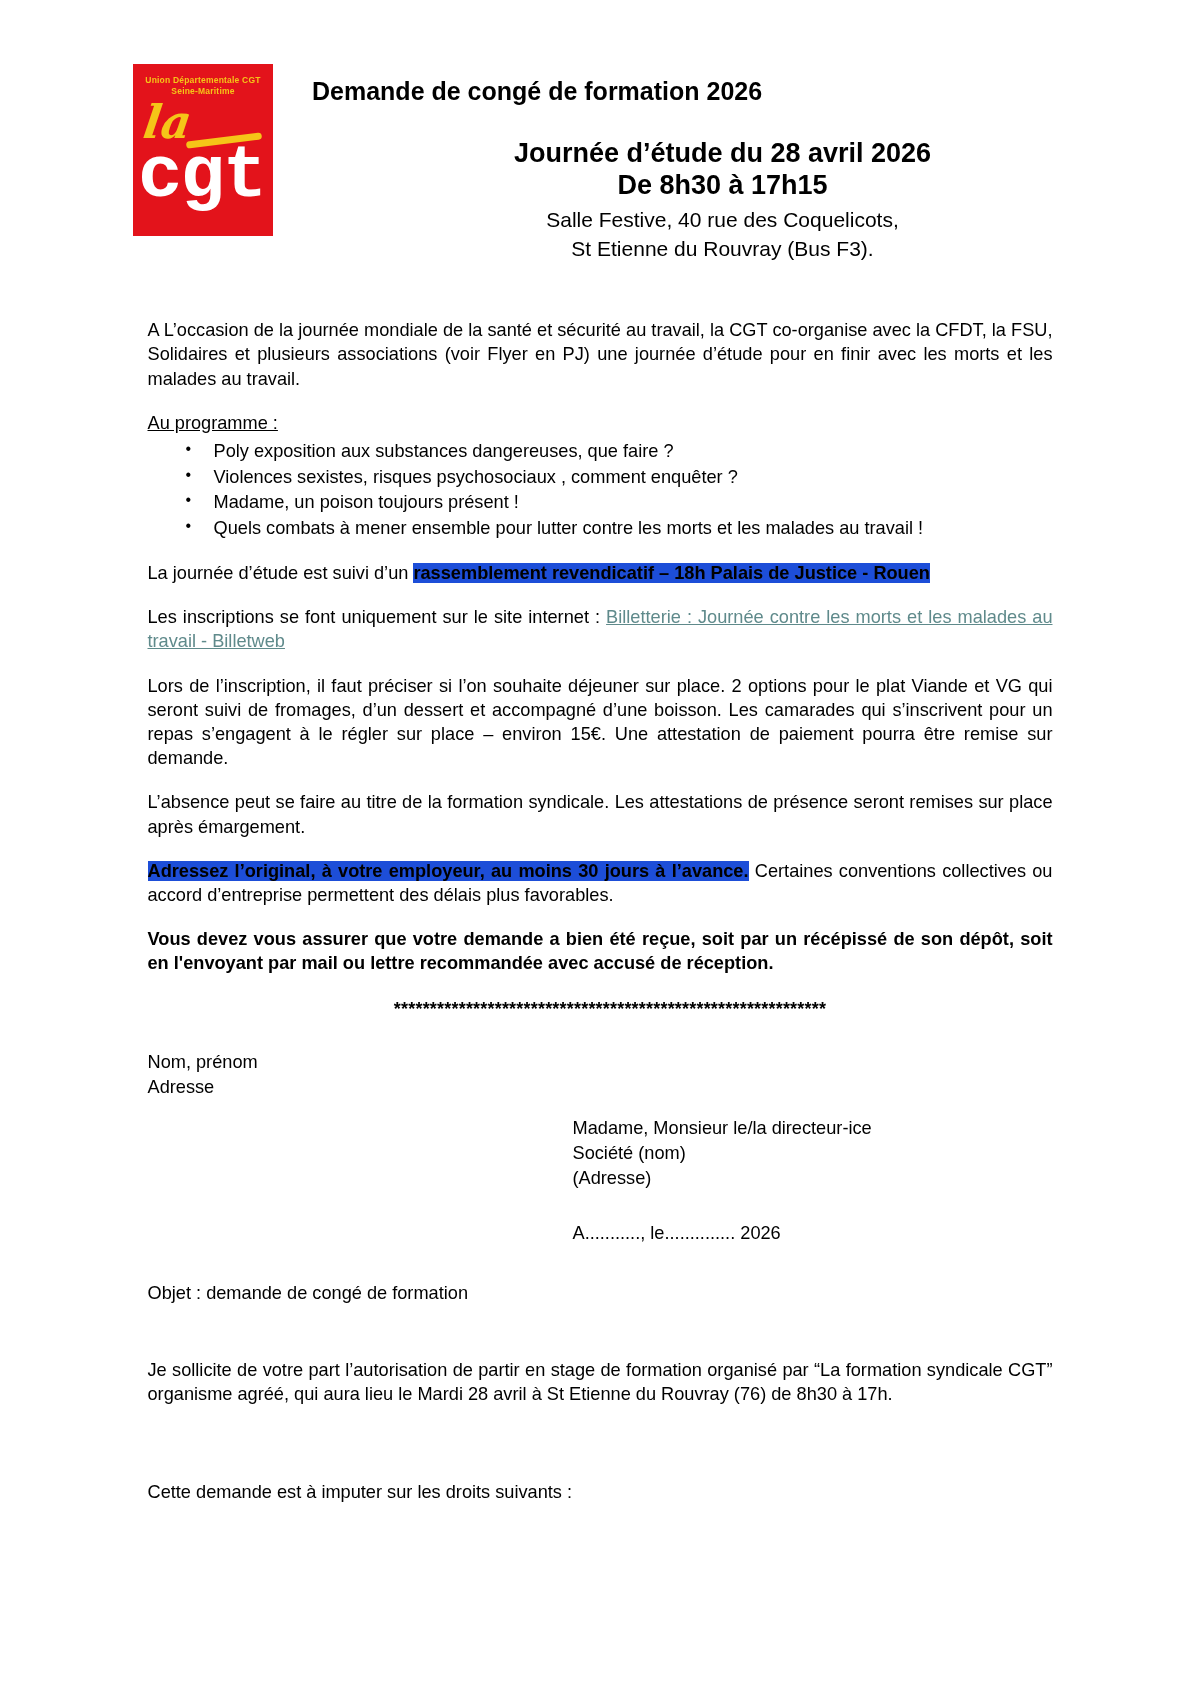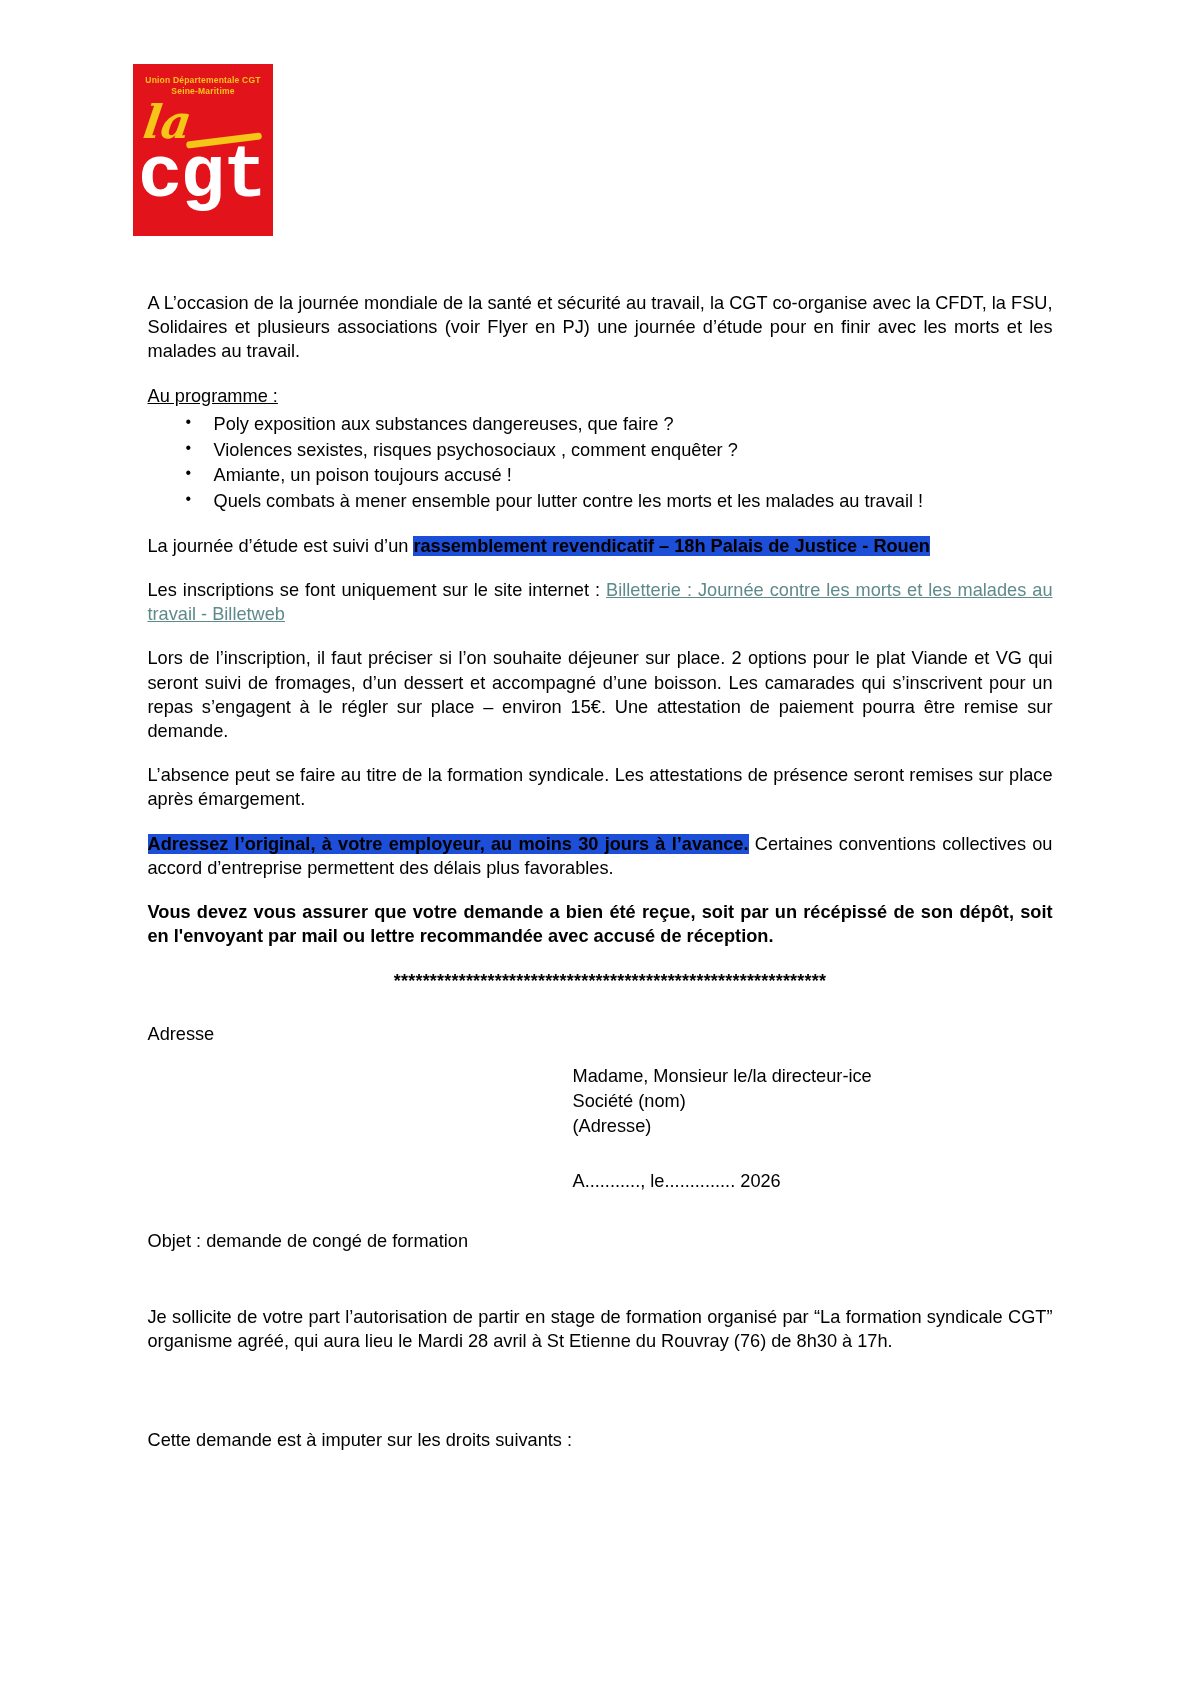--- a/index.html
+++ b/index.html
@@ -207,52 +207,60 @@
     <div class="logo-wrap">
       <div class="cgt-logo">
         <div class="ud-line1">Union Départementale CGT</div>
         <div class="ud-line2">Seine-Maritime</div>
         <div class="la">la</div>
         <div class="la-swoosh"></div>
         <div class="cgt">cgt</div>
       </div>
     </div>
 
+    <div class="titles">
+      <div class="title-main">Demande de congé de formation 2026</div>
+      <div class="title-sub">Journée d’étude du 28 avril 2026</div>
+      <div class="title-sub2">De 8h30 à 17h15</div>
+      <div class="venue">Salle Festive, 40 rue des Coquelicots,</div>
+      <div class="venue" style="margin-top:0">St Etienne du Rouvray (Bus F3).</div>
+    </div>
   </div>
 
   <div class="content">
 
     <p class="para">A L’occasion de la journée mondiale de la santé et sécurité au travail, la CGT co-organise avec la CFDT, la FSU, Solidaires et plusieurs associations (voir Flyer en PJ) une journée d’étude pour en finir avec les morts et les malades au travail.</p>
 
     <div class="label-block">
       <span class="u-line">Au programme :</span>
     </div>
 
     <ul class="program">
       <li>Poly exposition aux substances dangereuses, que faire ?</li>
       <li>Violences sexistes, risques psychosociaux , comment enquêter ?</li>
-      <li>Amiante, un poison toujours accusé !</li>
+      <li>Madame, un poison toujours présent !</li>
       <li>Quels combats à mener ensemble pour lutter contre les morts et les malades au travail !</li>
     </ul>
 
     <p class="para"><span>La journée d’étude est suivi d’un </span><span class="hl">rassemblement revendicatif – 18h Palais de Justice - Rouen</span></p>
 
     <p class="para"><span>Les inscriptions se font uniquement sur le site internet : </span><span class="doclink">Billetterie : Journée contre les morts et les malades au travail - Billetweb</span></p>
 
     <p class="para">Lors de l’inscription, il faut préciser si l’on souhaite déjeuner sur place. 2 options pour le plat Viande et VG qui seront suivi de fromages, d’un dessert et accompagné d’une boisson. Les camarades qui s’inscrivent pour un repas s’engagent à le régler sur place – environ 15€. Une attestation de paiement pourra être remise sur demande.</p>
 
     <p class="para">L’absence peut se faire au titre de la formation syndicale. Les attestations de présence seront remises sur place après émargement.</p>
 
     <p class="para"><span class="hl">Adressez l’original, à votre employeur, au moins 30 jours à l’avance.</span><span> Certaines conventions collectives ou accord d’entreprise permettent des délais plus favorables.</span></p>
 
     <p class="para bold">Vous devez vous assurer que votre demande a bien été reçue, soit par un récépissé de son dépôt, soit en l'envoyant par mail ou lettre recommandée avec accusé de réception.</p>
 
     <div class="stars">************************************************************</div>
 
     <div class="sender">
+      <div>Nom, prénom</div>
       <div>Adresse</div>
     </div>
 
     <div class="recipient">
       <div>Madame, Monsieur le/la directeur-ice</div>
       <div>Société (nom)</div>
       <div>(Adresse)</div>
     </div>
 
     <div class="dateline">A..........., le.............. 2026</div>

